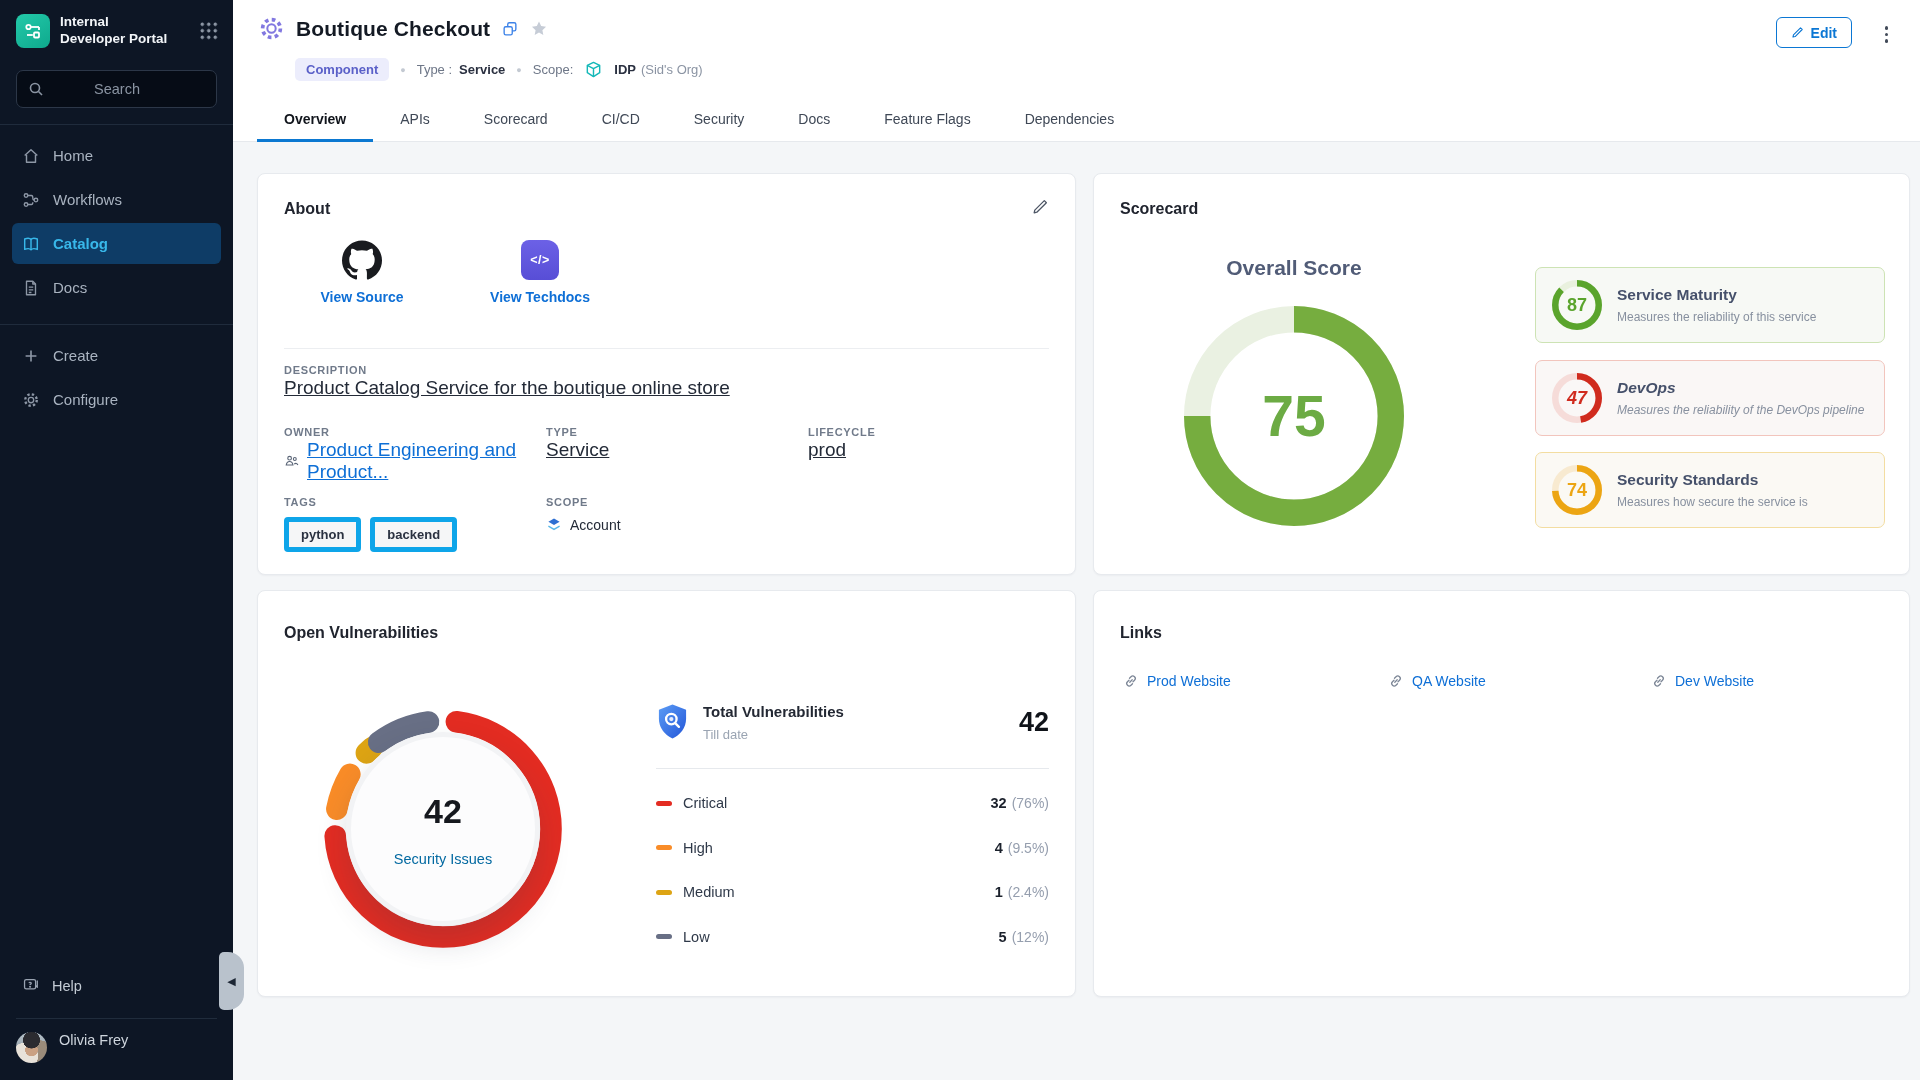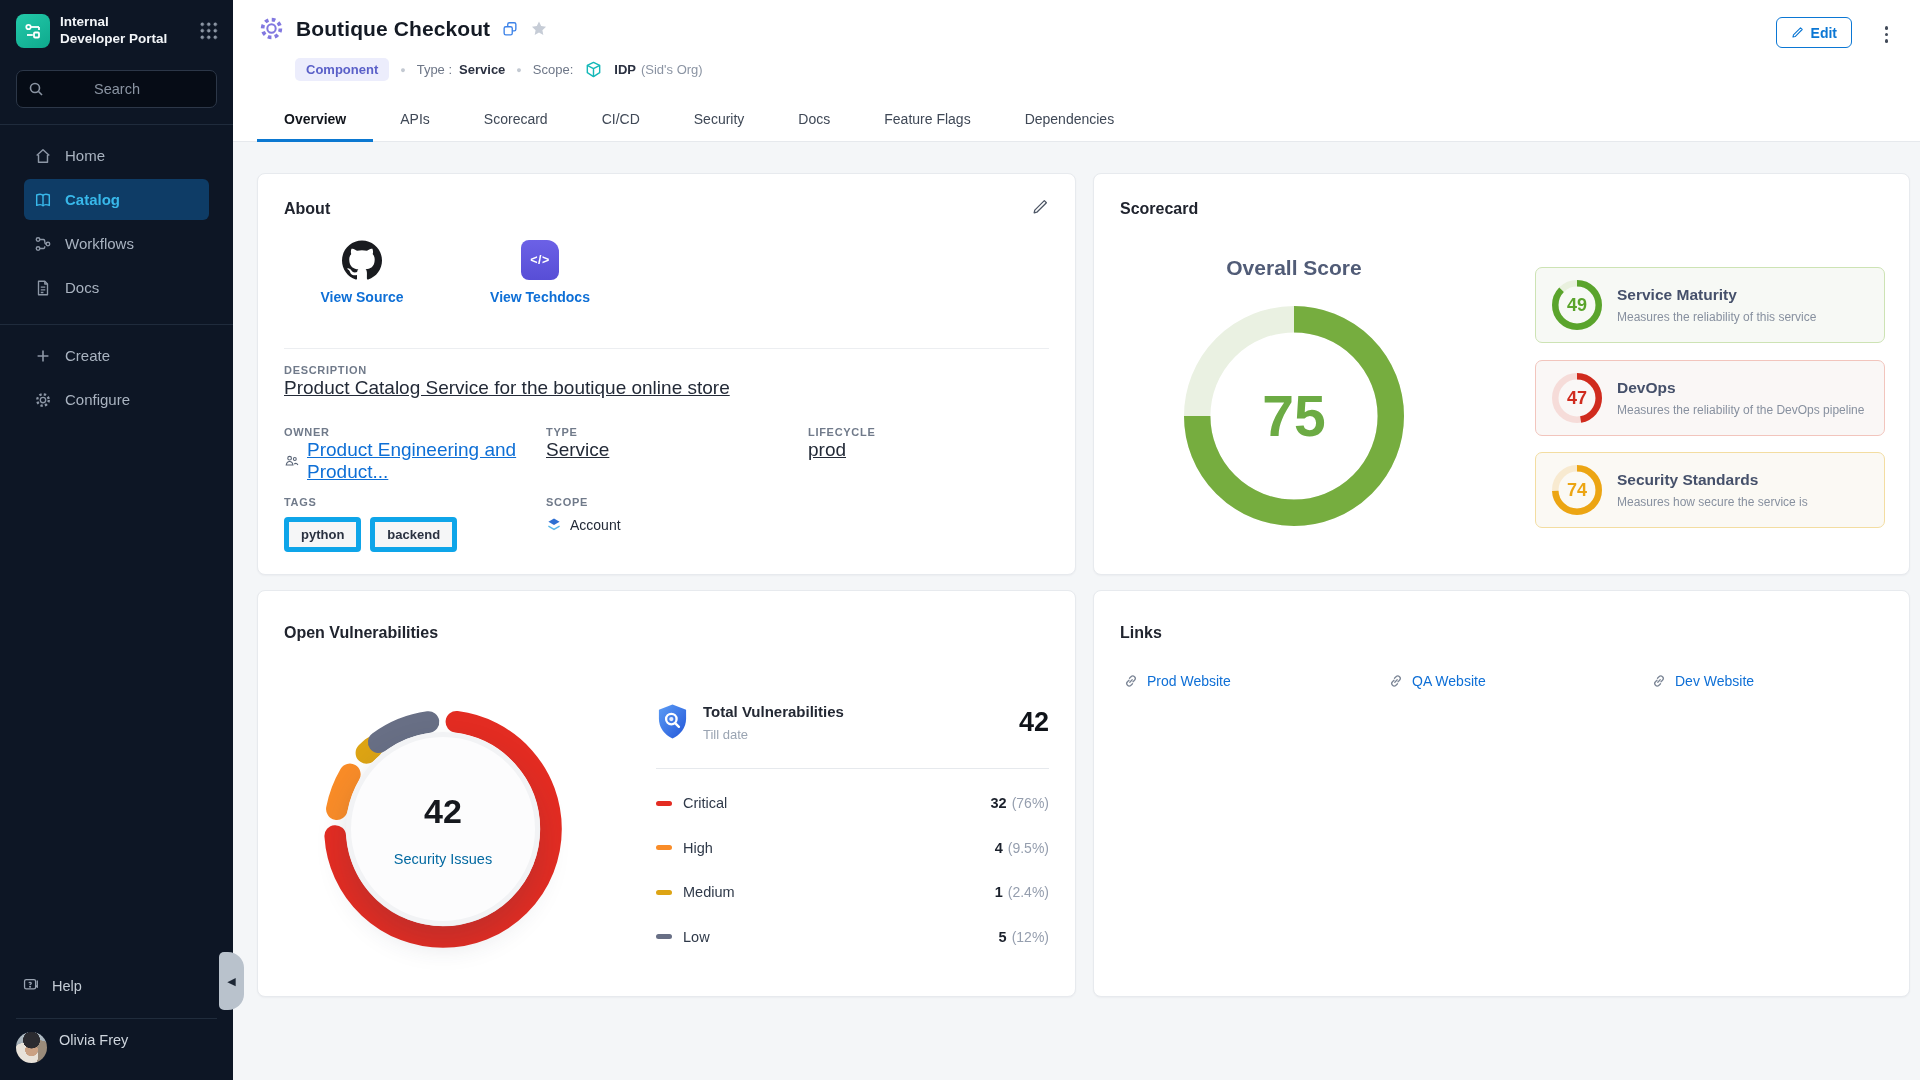--- a/index.html
+++ b/index.html
@@ -10,21 +10,21 @@
   
   .sidebar { position:absolute; left:0; top:0; width:233px; height:1080px; background:#0d1625; z-index:2; }
   .brand { display:flex; align-items:center; gap:10px; padding:14px 14px 10px 16px; }
   .brand-logo { width:34px; height:34px; border-radius:8px; background:linear-gradient(145deg,#23c9a9,#0ea98d); display:flex; align-items:center; justify-content:center; flex:none; }
   .brand-text { color:#f2f5f8; font-size:13.5px; font-weight:700; line-height:1.25; flex:1; }
   .grid-icon { width:19px; height:19px; background:radial-gradient(circle,#8b95a3 1.7px,transparent 2px) -1px -1px/6.5px 6.5px; flex:none; cursor:pointer; }
   .search-box { margin:12px 16px 4px; height:38px; background:#060c16; border:1px solid #2c3748; border-radius:7px; display:flex; align-items:center; gap:9px; padding:0 11px; }
   .search-box input { background:transparent; border:none; outline:none; color:#c8cfd8; font-size:14.5px; width:100%; font-family:inherit;margin-left:41px; }
   .search-box input::placeholder { color:#8a94a2; }
   .sb-div { border-top:1px solid #1f2b3c; margin:16px 0 10px; }
-  .nav { padding:0 24px; }
+  .nav { padding:0 12px; }
   .nav-item { display:flex; align-items:center; gap:13px; height:41px; padding:0 10px; border-radius:6px; color:#a9b3c0; font-size:15px; cursor:pointer; margin-bottom:3px; }
   .nav-item .ic { color:#8d97a6; display:flex; }
   .nav-item.active { background:#0e3c66; color:#38b8ea; font-weight:700; }
   .nav-item.active .ic { color:#38b8ea; }
   .sb-bottom { position:absolute; left:0; right:0; bottom:0; }
   .help-row { display:flex; align-items:center; gap:13px; margin:0 22px 24px; color:#c3cbd4; font-size:14.5px; cursor:pointer; }
   .help-row .ic { color:#9aa4b2; display:flex; }
   .sb-div2 { border-top:1px solid #202c3c; margin:0 16px; }
   .user-row { display:flex; gap:12px; margin:13px 16px 17px; cursor:pointer; }
   .avatar { width:31px; height:31px; border-radius:50%; flex:none;
@@ -154,39 +154,39 @@
   <div class="nav">
     <div class="nav-item">
       <span class="ic">
         <svg width="18" height="18" viewBox="0 0 20 20" fill="none" stroke="currentColor" stroke-width="1.6" stroke-linejoin="round">
             <path d="M3 9.5L10 3l7 6.5"></path>
             <path d="M5 8.5V17h10V8.5"></path>
           </svg>
       </span>
       <span>Home</span>
     </div>
-    <div class="nav-item active">
-      <span class="ic">
-        <svg width="18" height="18" viewBox="0 0 20 20" fill="none" stroke="currentColor" stroke-width="1.6" stroke-linejoin="round">
-            <path d="M10 5c-1.2-1.6-4.5-1.6-7-.6V16c2.5-1 5.8-1 7 .5 1.2-1.5 4.5-1.5 7-.5V4.4c-2.5-1-5.8-1-7 .6z"></path>
-            <path d="M10 5v11.5"></path>
-          </svg>
-      </span>
-      <span>Catalog</span>
-    </div>
     <div class="nav-item">
       <span class="ic">
         <svg width="18" height="18" viewBox="0 0 20 20" fill="none" stroke="currentColor" stroke-width="1.5">
             <circle cx="4.5" cy="5" r="2"></circle>
             <circle cx="4.5" cy="15" r="2"></circle>
             <circle cx="15.5" cy="10" r="2"></circle>
             <path d="M6.5 5h4c1.5 0 1.5 1 1.5 2.5S13 10 13.5 10M6.5 15h4c1.5 0 1.5-1 1.5-2.5"></path>
           </svg>
       </span>
       <span>Workflows</span>
+    </div>
+    <div class="nav-item active">
+      <span class="ic">
+        <svg width="18" height="18" viewBox="0 0 20 20" fill="none" stroke="currentColor" stroke-width="1.6" stroke-linejoin="round">
+            <path d="M10 5c-1.2-1.6-4.5-1.6-7-.6V16c2.5-1 5.8-1 7 .5 1.2-1.5 4.5-1.5 7-.5V4.4c-2.5-1-5.8-1-7 .6z"></path>
+            <path d="M10 5v11.5"></path>
+          </svg>
+      </span>
+      <span>Catalog</span>
     </div>
     <div class="nav-item">
       <span class="ic">
         <svg width="18" height="18" viewBox="0 0 20 20" fill="none" stroke="currentColor" stroke-width="1.5" stroke-linejoin="round">
             <path d="M5 2.5h7l3 3V17.5H5z"></path>
             <path d="M12 2.5v3h3"></path>
             <path d="M7.5 9h5M7.5 12h5M7.5 15h3"></path>
           </svg>
       </span>
       <span>Docs</span>
@@ -401,29 +401,29 @@
       </div>
 
       <div class="score-chip" style="top: 93px; background: rgb(247, 249, 245); border-color: rgb(205, 227, 180);">
         <div class="chip-ring ring-box">
             <svg viewBox="0 0 100 100">
        <g transform="rotate(-90 50 50)">
          <circle cx="50" cy="50" r="43.5" fill="none" stroke="#e9f1de" stroke-width="13"></circle>
          <circle cx="50" cy="50" r="43.5" fill="none" stroke="#5aa42c" stroke-width="13" pathLength="100" stroke-dasharray="87 13"></circle>
        </g>
      </svg>
-          <div class="chip-num" style="color: rgb(90, 164, 44);">49</div>
+          <div class="chip-num" style="color: rgb(90, 164, 44);">87</div>
         </div>
         <div>
           <div class="chip-title">Service Maturity</div>
           <div class="chip-desc">Measures the reliability of this service</div>
         </div>
       </div>
 
-      <div class="score-chip" style="top: 186px; background: rgb(250, 247, 246); border-color: rgb(242, 197, 189);">
+      <div class="score-chip" style="top: 186px; background: rgb(250, 247, 246); border-color: rgb(242, 197, 189); font-style: italic;">
         <div class="chip-ring ring-box">
             <svg viewBox="0 0 100 100">
        <g transform="rotate(-90 50 50)">
          <circle cx="50" cy="50" r="43.5" fill="none" stroke="#f6dcd9" stroke-width="13"></circle>
          <circle cx="50" cy="50" r="43.5" fill="none" stroke="#d02b1e" stroke-width="13" pathLength="100" stroke-dasharray="47 53"></circle>
        </g>
      </svg>
           <div class="chip-num" style="color: rgb(208, 43, 30);">47</div>
         </div>
         <div>

